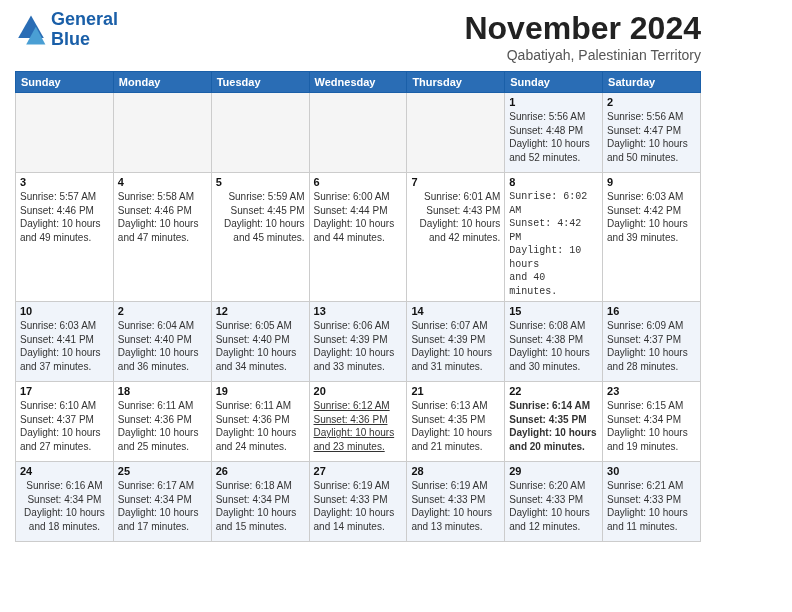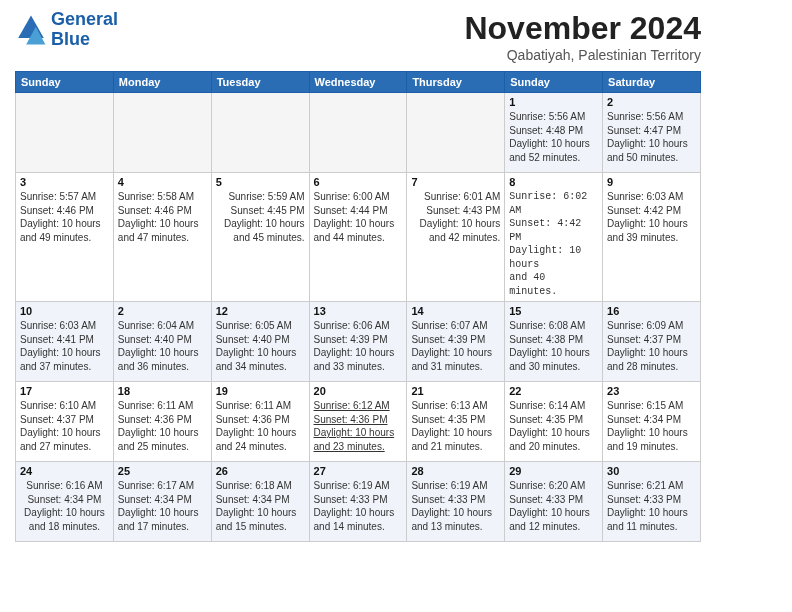--- a/index.html
+++ b/index.html
@@ -278,21 +278,21 @@
           </td>
           <td>
             <span class="day-num">21</span>
             <div class="day-info" style="white-space: pre-line;">Sunrise: 6:13 AM
 Sunset: 4:35 PM
 Daylight: 10 hours
 and 21 minutes.</div>
           </td>
           <td>
             <span class="day-num">22</span>
-            <div class="day-info" style="white-space: pre-line;">Sunrise: 6:14 AM
+            <div class="day-info" style="white-space: pre-line; font-weight: bold;">Sunrise: 6:14 AM
 Sunset: 4:35 PM
 Daylight: 10 hours
 and 20 minutes.</div>
           </td>
           <td>
             <span class="day-num">23</span>
             <div class="day-info" style="white-space: pre-line;">Sunrise: 6:15 AM
 Sunset: 4:34 PM
 Daylight: 10 hours
 and 19 minutes.</div>

